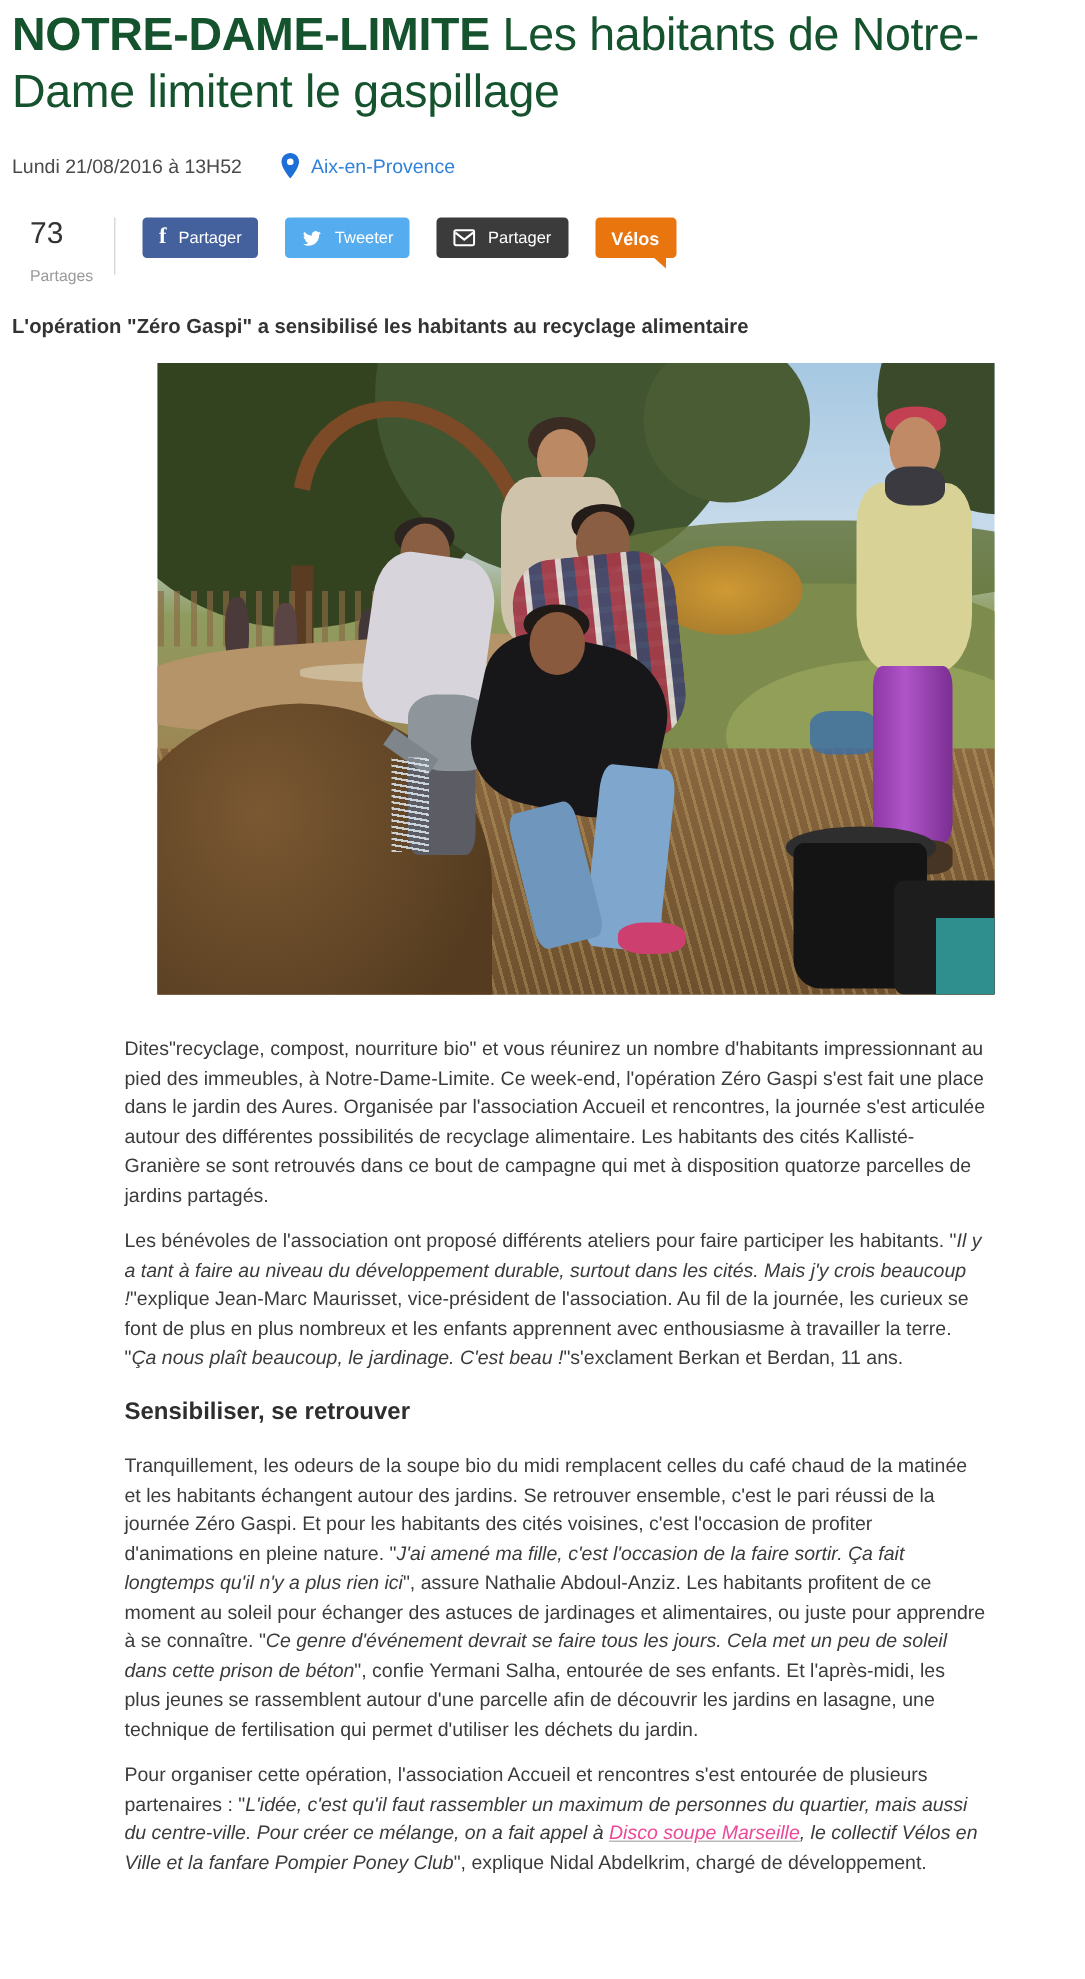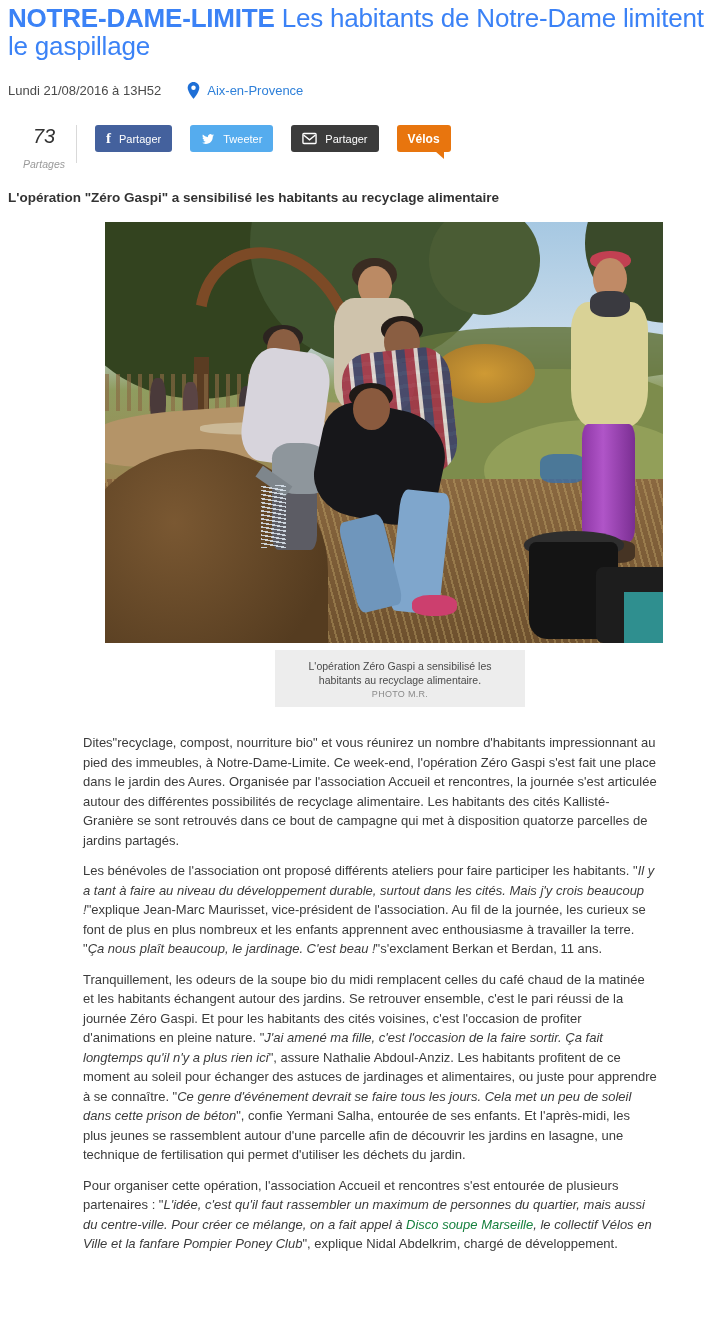--- a/index.html
+++ b/index.html
@@ -5,30 +5,30 @@
   * { margin:0; padding:0; box-sizing:border-box; }
   html,body { background:#fff; }
   body {
     width:723px; height:1319px; overflow:hidden;
     font-family:"Liberation Sans", sans-serif;
     color:#3b3b3b;
   }
   .page { width:723px; padding:4px 8px 0 8px; position:relative; }
 
   
-  h1.headline { font-size:26px; line-height:28px; font-weight:400; color:#3b82f6; letter-spacing:-0.2px; }
+  h1.headline { font-size:31px; line-height:38px; font-weight:400; color:#14532d; letter-spacing:-0.2px; }
   h1.headline strong { font-weight:700; }
   .meta-row { margin-top:22px; display:flex; align-items:center; font-size:13px; color:#4a4a4a; }
   .meta-row .loc { display:flex; align-items:center; margin-left:26px; }
   .meta-row .pin { width:13px; height:17px; margin-right:7px; display:inline-block; }
   .meta-row a.loc-link { color:var(--link); text-decoration:none; cursor:pointer; }
 
   
   .share-row { margin-top:26px; display:flex; align-items:flex-start; height:42px; }
-  .share-count { width:48px; margin-left:12px; text-align:center;font-style:italic; }
+  .share-count { width:48px; margin-left:12px; text-align:left; }
   .share-count .num { font-size:20px; color:#333; line-height:22px; }
   .share-count .lbl { font-size:10.5px; color:#9a9a9a; margin-top:11px; }
   .share-divider { width:1px; height:38px; background:#d9d9d9; margin:0 18px 0 8px; }
   .btn { display:inline-flex; align-items:center; gap:8px; height:27px; padding:0 11px;
          border-radius:3px; border:none; color:#fff; font-size:11px; font-family:inherit;
          cursor:pointer; margin-right:18px; position:relative; }
   .btn-fb { background:var(--fb); }
   .btn-tw { background:var(--tw);justify-content:space-between; }
   .btn-em { background:var(--em); }
   .btn-react { background:var(--react); font-weight:700; font-size:12px; margin-right:0; }
@@ -106,21 +106,21 @@
   
   .caption { width:250px; margin:7px 0 0 267px; background:#ededed; padding:9px 12px 8px 12px; text-align:center; }
   .caption .cap-text { font-size:10.5px; line-height:14px; color:#4a4a4a; }
   .caption .cap-credit { font-size:9px; color:#8a8a8a; margin-top:2px; letter-spacing:.3px; }
 
   
   .article-body { width:574px; margin:26px 0 0 75px; font-size:13px; line-height:19.5px; color:#3b3b3b; }
   .article-body p { margin:0 0 11px 0; }
   .article-body h2 { font-size:16px; color:#2e2e2e; margin:17px 0 16px 0; font-weight:700; }
   .it { font-style:italic; }
-  a.lnk { color:#15803d; text-decoration-color:#b9b9b9; cursor:pointer; }
+  a.lnk { color:#ec4899; text-decoration:underline; text-decoration-color:#b9b9b9; cursor:pointer; }
 </style>
 </head>
 <body>
 
 <div class="page">
 
   <h1 class="headline"><strong>NOTRE-DAME-LIMITE</strong> <span>Les habitants de Notre-Dame limitent le gaspillage</span></h1>
 
   <div class="meta-row">
     <span>Lundi 21/08/2016 à 13H52</span>
@@ -214,26 +214,23 @@
     <div class="s-w1boots"></div>
     <div class="s-w1band"></div>
     <div class="s-w1head"></div>
     <div class="s-w1scarf"></div>
     <div class="s-b1rim"></div>
     <div class="s-b1"></div>
     <div class="s-b2"></div>
     <div class="s-b3"></div>
   </div>
 
-  <div class="caption">
-    <div class="cap-text">L'opération Zéro Gaspi a sensibilisé les habitants au recyclage alimentaire.</div>
-    <div class="cap-credit">PHOTO M.R.</div>
-  </div>
 
   <div class="article-body">
       <p><span>Dites"recyclage, compost, nourriture bio" et vous réunirez un nombre d'habitants impressionnant au pied des immeubles, à Notre-Dame-Limite. Ce week-end, l'opération Zéro Gaspi s'est fait une place dans le jardin des Aures. Organisée par l'association Accueil et rencontres, la journée s'est articulée autour des différentes possibilités de recyclage alimentaire. Les habitants des cités Kallisté-Granière se sont retrouvés dans ce bout de campagne qui met à disposition quatorze parcelles de jardins partagés.</span></p>
       <p><span>Les bénévoles de l'association ont proposé différents ateliers pour faire participer les habitants. "</span><span class="it">Il y a tant à faire au niveau du développement durable, surtout dans les cités. Mais j'y crois beaucoup !</span><span>"explique Jean-Marc Maurisset, vice-président de l'association. Au fil de la journée, les curieux se font de plus en plus nombreux et les enfants apprennent avec enthousiasme à travailler la terre. "</span><span class="it">Ça nous plaît beaucoup, le jardinage. C'est beau !</span><span>"s'exclament Berkan et Berdan, 11 ans.</span></p>
+      <h2>Sensibiliser, se retrouver</h2>
       <p><span>Tranquillement, les odeurs de la soupe bio du midi remplacent celles du café chaud de la matinée et les habitants échangent autour des jardins. Se retrouver ensemble, c'est le pari réussi de la journée Zéro Gaspi. Et pour les habitants des cités voisines, c'est l'occasion de profiter d'animations en pleine nature. "</span><span class="it">J'ai amené ma fille, c'est l'occasion de la faire sortir. Ça fait longtemps qu'il n'y a plus rien ici</span><span>", assure Nathalie Abdoul-Anziz. Les habitants profitent de ce moment au soleil pour échanger des astuces de jardinages et alimentaires, ou juste pour apprendre à se connaître. "</span><span class="it">Ce genre d'événement devrait se faire tous les jours. Cela met un peu de soleil dans cette prison de béton</span><span>", confie Yermani Salha, entourée de ses enfants. Et l'après-midi, les plus jeunes se rassemblent autour d'une parcelle afin de découvrir les jardins en lasagne, une technique de fertilisation qui permet d'utiliser les déchets du jardin.</span></p>
       <p><span>Pour organiser cette opération, l'association Accueil et rencontres s'est entourée de plusieurs partenaires : "</span><span class="it">L'idée, c'est qu'il faut rassembler un maximum de personnes du quartier, mais aussi du centre-ville. Pour créer ce mélange, on a fait appel à </span><a class="it lnk">Disco soupe Marseille</a><span class="it">, le collectif Vélos en Ville et la fanfare Pompier Poney Club</span><span>", explique Nidal Abdelkrim, chargé de développement.</span></p>
       <p></p>
     </div>
 
 </div>
 
 </body></html>

